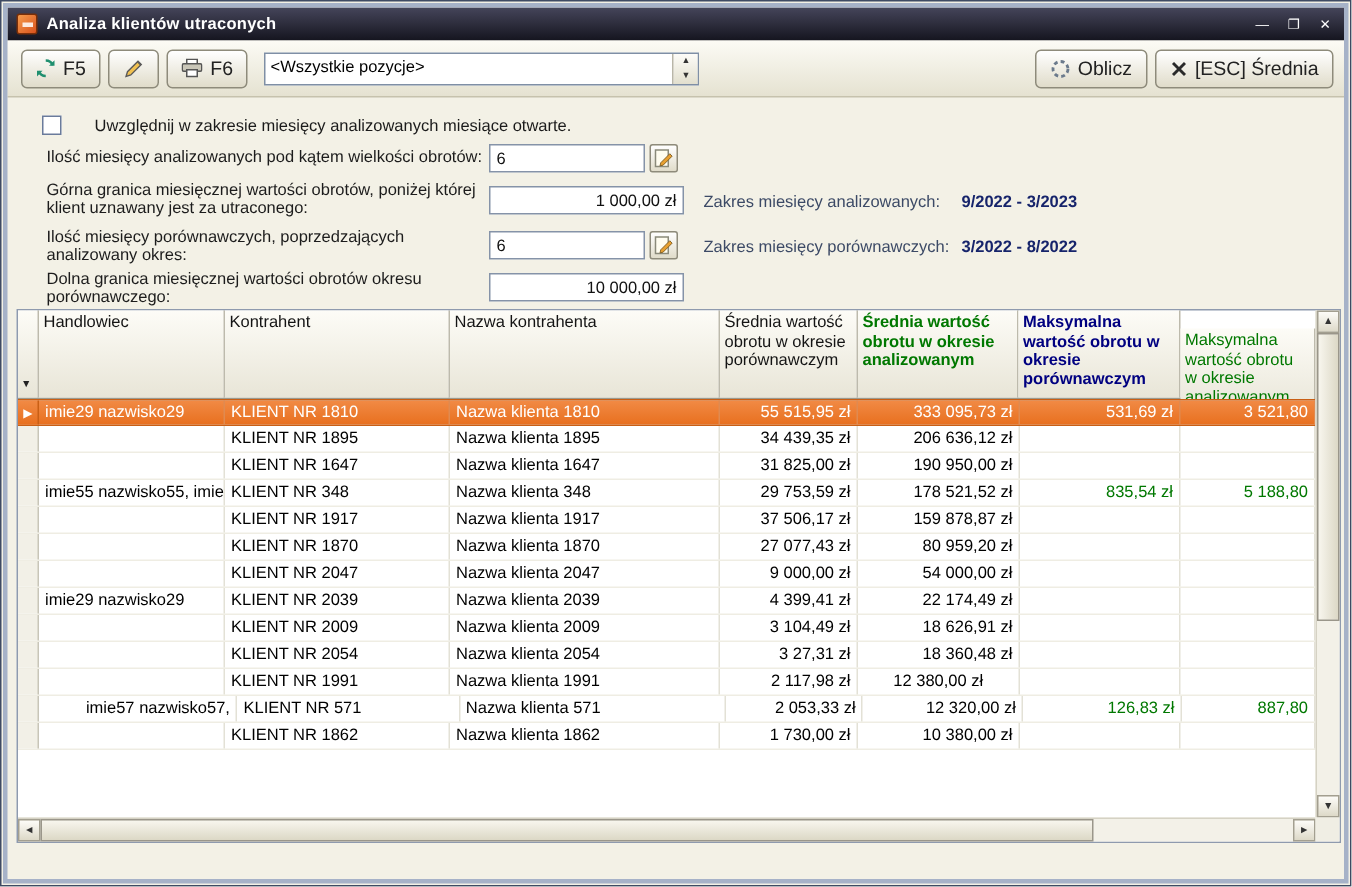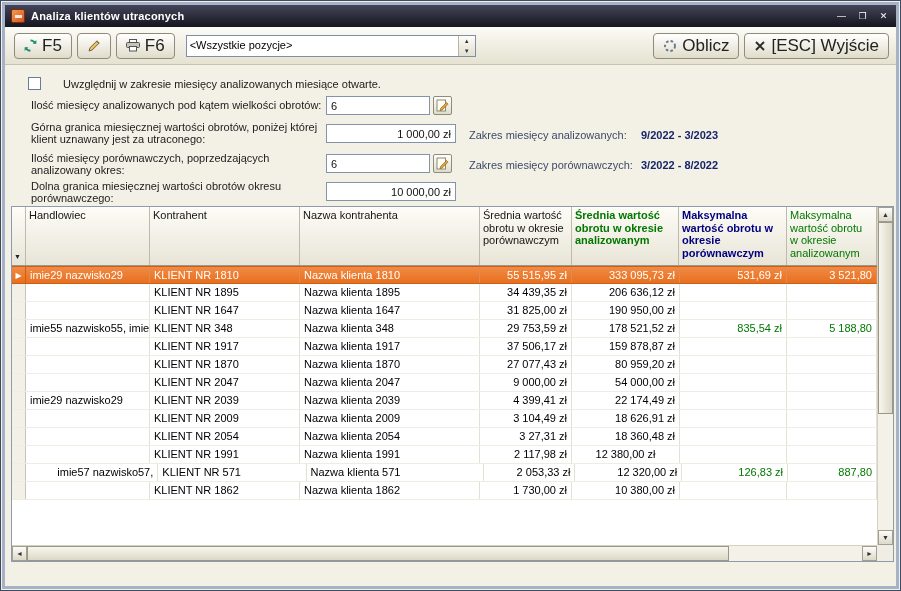--- a/index.html
+++ b/index.html
@@ -27,21 +27,21 @@
   .toolbar{
     position:absolute; left:4px; top:26px; width:893px; height:38px;
     background:linear-gradient(#fcfbf5,#e5e2d1);
     border-bottom:1px solid #c6c2ad;
     display:flex; align-items:center; padding:0 9px; gap:5px;
   }
   .tb-btn{
     height:26px; border:1px solid #8e8b7b; border-radius:4px;
     background:linear-gradient(#ffffff,#e0dcca);
     display:flex; align-items:center; gap:5px; padding:0 9px;
-    font-size:17px; color:#222; font-family:inherit;
+    font-size:13px; color:#222; font-family:inherit;
   }
   .combo{
     width:290px; height:22px; background:#fff; border:1px solid #7f8fa5;
     display:flex; align-items:stretch; margin-left:6px; font-size:11px;
   }
   .combo-value{ flex:1; padding:3px 3px; overflow:hidden; white-space:nowrap;}
   .combo-spin{ width:17px; border-left:1px solid #b9b6a8; display:flex; flex-direction:column;
     background:linear-gradient(#fdfcf8,#e2dfce);}
   .spin-half{ flex:1; font-size:6px; line-height:10px; text-align:center; color:#333;}
   .btn-right{ margin-left:auto; }
@@ -67,21 +67,21 @@
   .hcell{
     height:100%; padding:2px 3px; font-size:11px; line-height:12.5px;
     border-right:1px solid #bdbaac;
     background:linear-gradient(#fdfcf7,#e8e5d7);
     overflow:hidden; position:relative; color:#141414;
   }
   .hcell.ind{ width:14px; padding:0; }
   .filter-arrow{ position:absolute; left:2px; bottom:2px; font-size:7px; color:#222; }
   .hdr-bold-navy{ color:#000080; font-weight:bold; }
   .hdr-bold-green{ color:#007800; font-weight:bold; }
-  .hdr-green{ color:#007800; }
+  .hdr-green{ color:#007800;margin-top:12px; }
   .grid-rows{ position:absolute; left:0; top:59px; right:16px; bottom:16px; overflow:hidden; background:#fff;}
   .grow{ display:flex; height:18px; border-bottom:1px solid #efede3; background:#fff;}
   .cell{
     height:100%; padding:0 4px; font-size:11px; line-height:16px;
     border-right:1px solid #e3e1d6; white-space:nowrap; overflow:hidden; color:#000;
   }
   .cell.ind{ width:14px; padding:0; background:#f2f0e7; border-right:1px solid #c8c5b8;
     font-size:8px; line-height:17px; text-align:center; color:#3a2710;}
   .cell-green{ color:#007800; }
   .grow.selected{ background:linear-gradient(#f18a45,#e8701f); border-top:1px solid #c95f15; border-bottom:1px solid #c95f15;}
@@ -165,21 +165,21 @@
           </svg>
       </span>
       <span>Oblicz</span>
     </button>
     <button class="tb-btn">
       <span>
         <svg width="12" height="12" viewBox="0 0 12 12">
             <path d="M2 2l8 8M10 2l-8 8" stroke="#2a2a2a" stroke-width="1.9"></path>
           </svg>
       </span>
-      <span>[ESC] Wyjście</span>
+      <span>[ESC] Średnia</span>
     </button>
   </div>
 
   <div class="chk-row">
     <span class="chk-box"></span>
     <span class="chk-label">Uwzględnij w zakresie miesięcy analizowanych miesiące otwarte.</span>
   </div>
 
   <div class="p-label" style="top:98px;">Ilość miesięcy analizowanych pod kątem wielkości obrotów:</div>
   <input class="p-input num" style="top: 95px;" readonly="" value="6">

